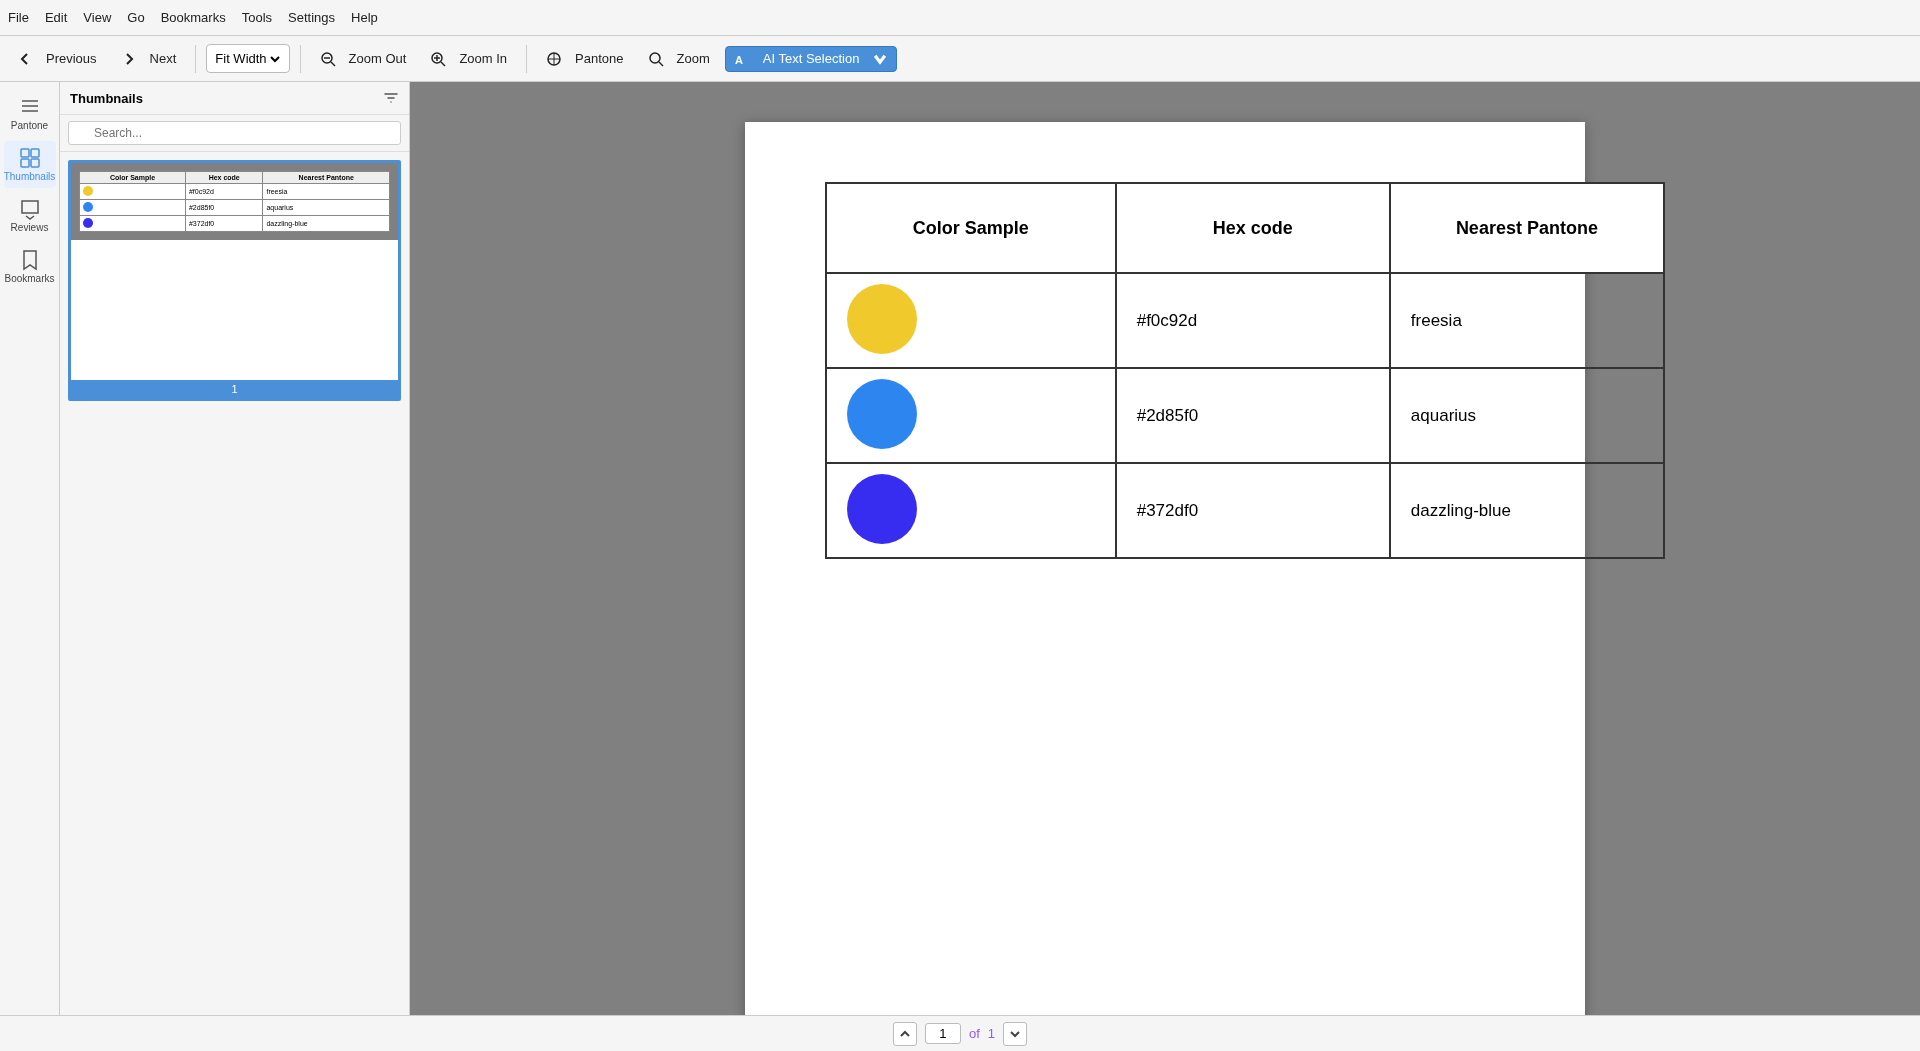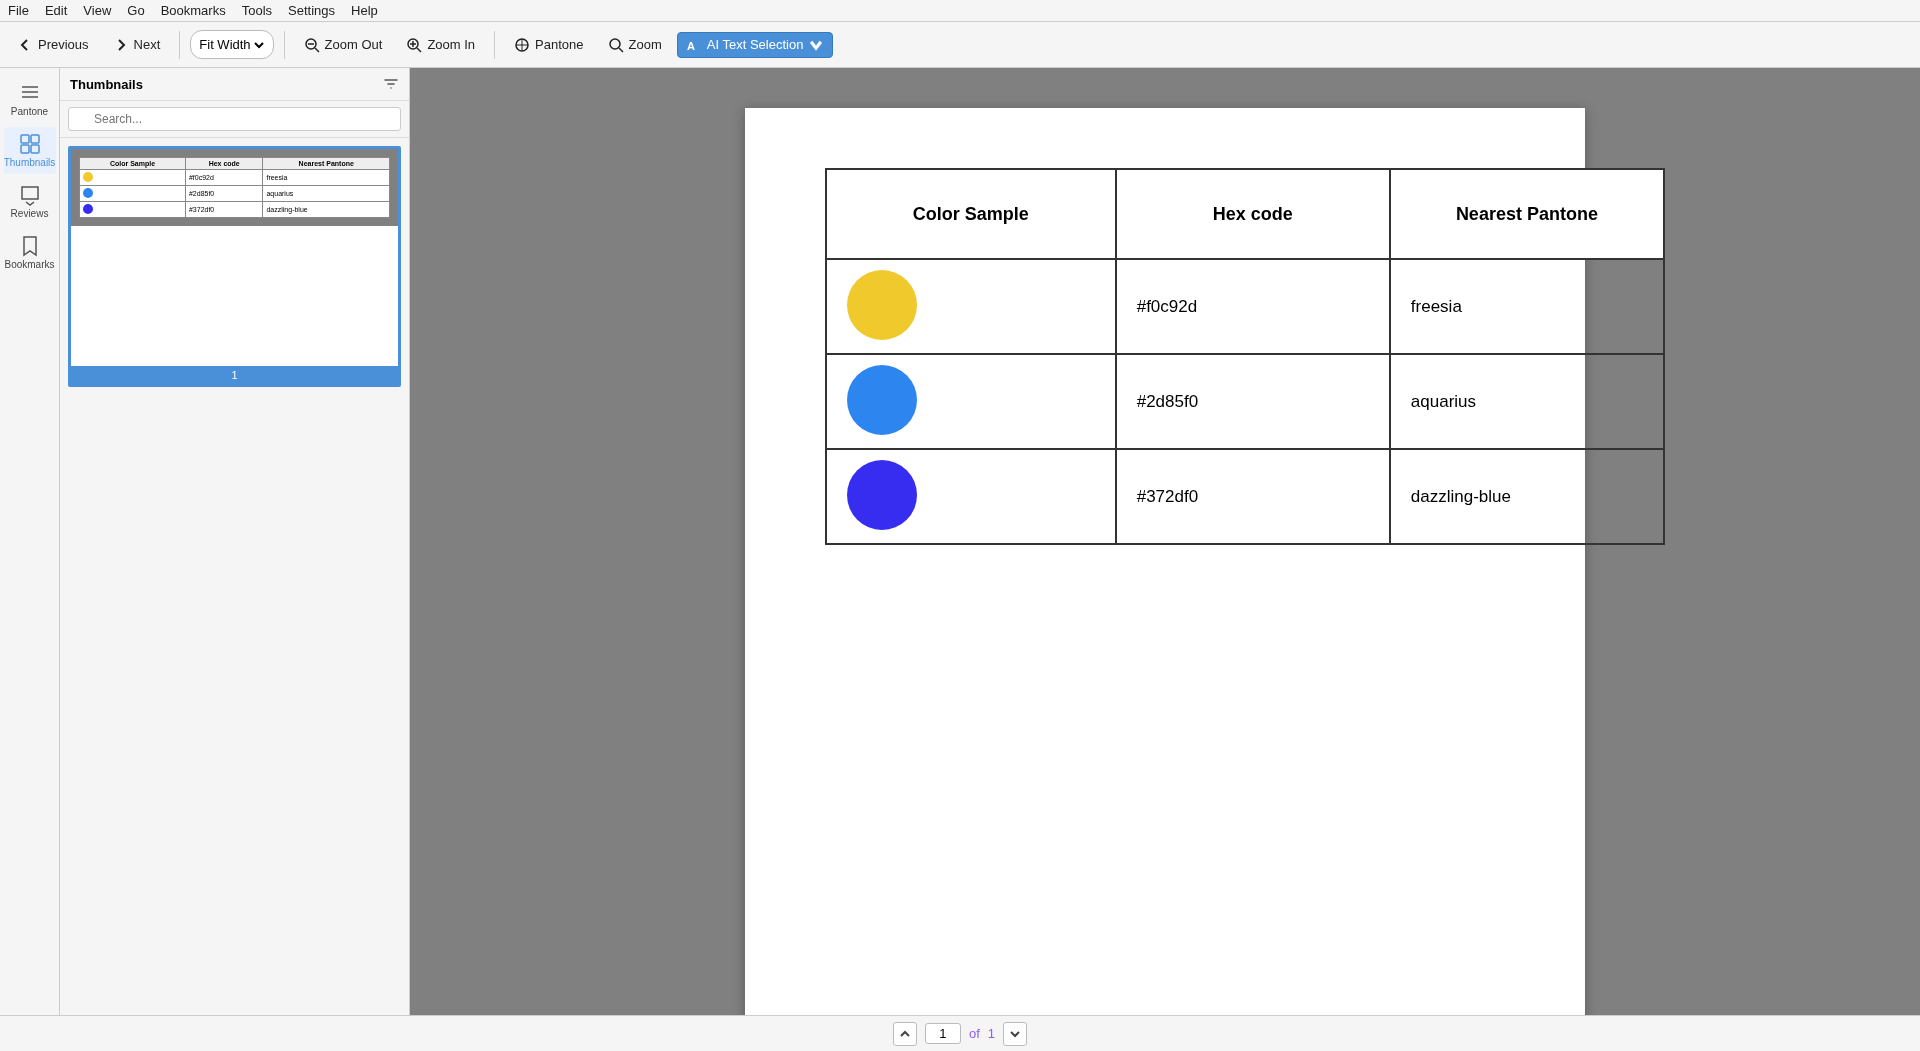--- a/index.html
+++ b/index.html
@@ -1,27 +1,27 @@
 <!DOCTYPE html>
 <html><head>
   <meta charset="utf-8">
   <style>
     * { box-sizing: border-box; margin: 0; padding: 0; }
     body { font-family: -apple-system, BlinkMacSystemFont, 'Segoe UI', sans-serif; font-size: 13px; background: #f0f0f0; display: flex; flex-direction: column; height: 100vh; overflow: hidden; }
 
     
-    .menu-bar { display: flex; align-items: center; background: #f5f5f5; border-bottom: 1px solid #ccc; padding: 2px 8px; gap: 16px; height: 22px; }
+    .menu-bar { display: flex; align-items: center; background: #f5f5f5; border-bottom: 1px solid #ccc; padding: 2px 8px; gap: 16px; height: 36px; }
     .menu-item { font-size: 13px; cursor: pointer; color: #222; }
 
     
     .toolbar { display: flex; align-items: center; background: #f5f5f5; border-bottom: 1px solid #ccc; padding: 4px 8px; gap: 6px; height: 46px; }
-    .toolbar-btn { display: flex; align-items: center; gap: 5px; padding: 4px 8px; border: 1px solid transparent; border-radius: 4px; cursor: pointer; font-size: 13px; background: transparent; color: #222; }
+    .toolbar-btn { display: flex; align-items: center; gap: 13px; padding: 4px 8px; border: 1px solid transparent; border-radius: 4px; cursor: pointer; font-size: 13px; background: transparent; color: #222; }
     .toolbar-btn svg { width: 16px; height: 16px; }
     .toolbar-separator { width: 1px; height: 28px; background: #ccc; margin: 0 4px; }
-    .toolbar-dropdown { display: flex; align-items: center; gap: 2px; padding: 6px 8px; border: 1px solid #bbb; border-radius: 12px; cursor: pointer; background: #fff; font-size: 13px; }
+    .toolbar-dropdown { display: flex; align-items: center; gap: 2px; padding: 6px 8px; border: 1px solid #bbb; border-radius: 4px; cursor: pointer; background: #fff; font-size: 13px; }
     .toolbar-btn.text-selection-btn { background: #4a90d9; color: #fff; border-color: #357abd; border-radius: 4px; }
 
     
     .main-layout { display: flex; flex: 1; overflow: hidden; }
 
     
     .sidebar-icons { width: 60px; background: #f5f5f5; border-right: 1px solid #ccc; display: flex; flex-direction: column; align-items: center; padding-top: 8px; gap: 4px; }
     .sidebar-icon-item { display: flex; flex-direction: column; align-items: center; gap: 2px; padding: 6px 4px; cursor: pointer; border-radius: 4px; width: 52px; }
     .sidebar-icon-item.active { background: #e8f0fe; }
     .sidebar-icon-item span { font-size: 10px; color: #444; text-align: center; }

